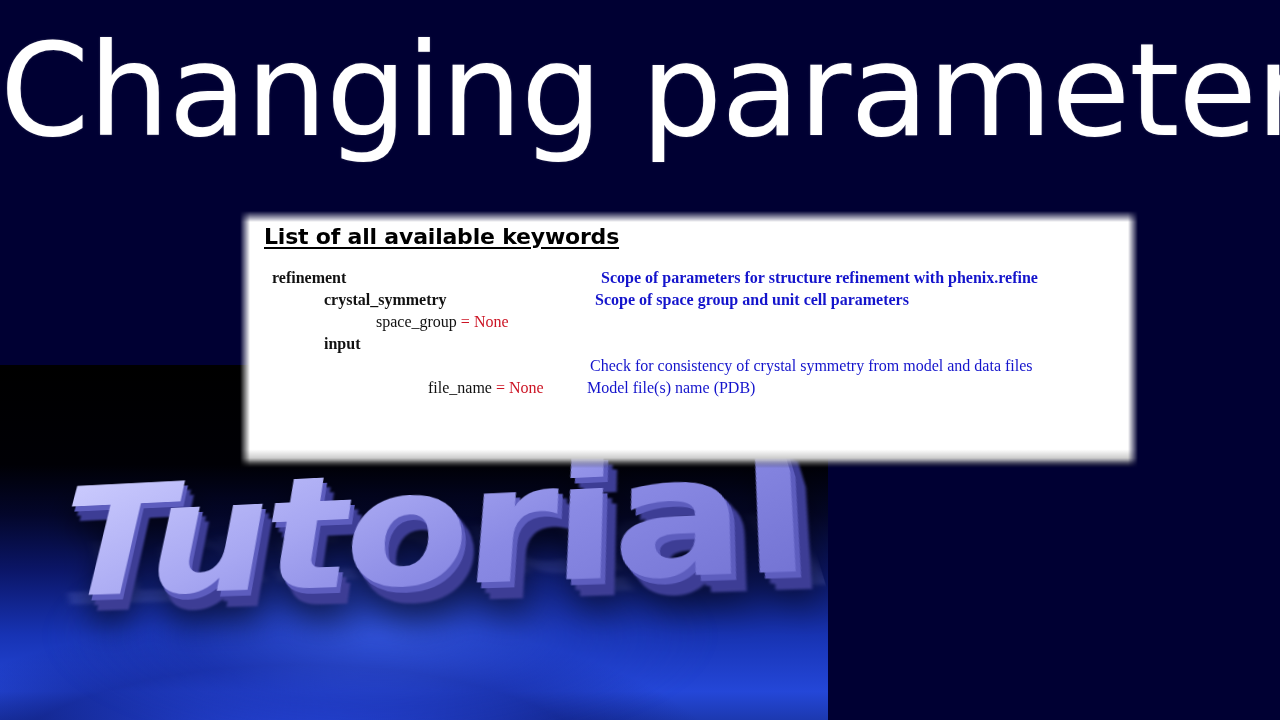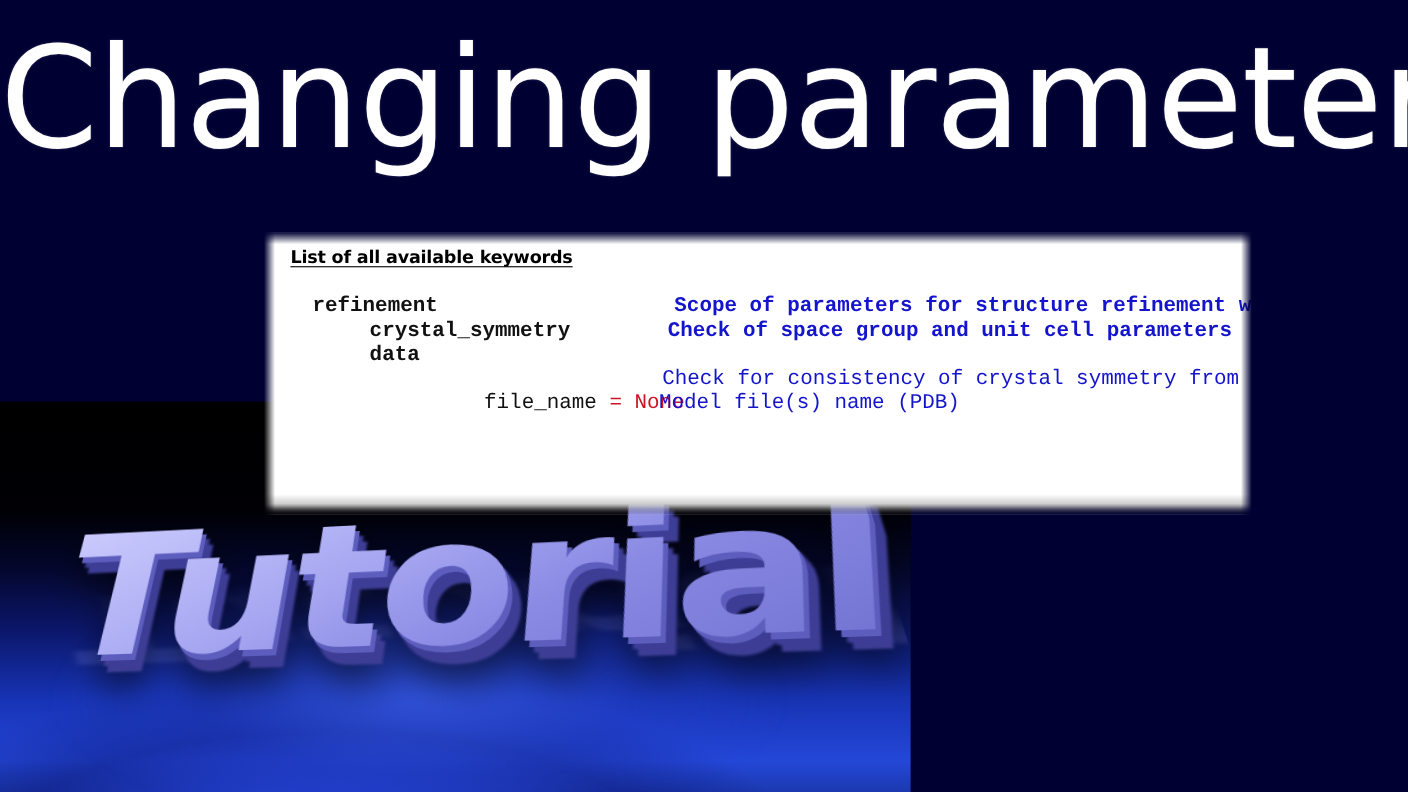--- a/index.html
+++ b/index.html
@@ -146,36 +146,36 @@
       linear-gradient(to bottom, rgba(0,0,0,0) 0px, #000 11px, #000 calc(100% - 10px), rgba(0,0,0,0) 100%),
       linear-gradient(to right,  rgba(0,0,0,0) 0px, #000 10px, #000 calc(100% - 10px), rgba(0,0,0,0) 100%);
     mask-composite: intersect;
   }
 
   #panel-heading {
     position: absolute;
     left: 24px;
     top: 13px;
     font-family: "DejaVu Sans", sans-serif;
-    font-size: 16px;
+    font-size: 22px;
     font-weight: 700;
     color: #000000;
     text-decoration: underline;
     text-underline-offset: 3px;
     white-space: nowrap;
     letter-spacing: -0.2px;
   }
 
   #keyword-listing {
     position: absolute;
-    left: 16px;
+    left: 4px;
     top: 56px;
     width: 898px;
-    font-family: Liberation Mono, monospace;
-    font-size: 19px;
+    font-family: Liberation Serif, serif;
+    font-size: 16px;
     line-height: 22px;
     color: #111111;
   }
 
   .kw-row {
     position: relative;
     height: 22px;
     white-space: pre;
   }
   .kw-left {
@@ -227,22 +227,23 @@
     <div id="tutorial-glow"></div>
     <div id="tutorial-reflection">Tutorial</div>
     <div id="tutorial-word">Tutorial</div>
   </div>
 
   <div id="keyword-panel">
     <div id="panel-heading">List of all available keywords</div>
 
     <div id="keyword-listing">
         <div class="kw-row"><div class="kw-left ind0"><span class="kw-name">refinement</span></div><div class="kw-right" style="left: 357px;">Scope of parameters for structure refinement with phenix.refine</div></div>
-        <div class="kw-row"><div class="kw-left ind1"><span class="kw-name">crystal_symmetry</span></div><div class="kw-right" style="left: 351px;">Check of space group and unit cell parameters</div></div>
-        <div class="kw-row"><div class="kw-left ind1"><span class="kw-name">data</span></div></div>
+        <div class="kw-row"><div class="kw-left ind1"><span class="kw-name">crystal_symmetry</span></div><div class="kw-right" style="left: 351px;">Scope of space group and unit cell parameters</div></div>
+        <div class="kw-row"><div class="kw-left ind2"><span class="kw-leaf">space_group</span><span class="kw-eq"> = </span><span class="kw-val">None</span></div></div>
+        <div class="kw-row"><div class="kw-left ind1"><span class="kw-name">input</span></div></div>
         <div class="kw-row"><div class="kw-right plain" style="left: 346px;">Check for consistency of crystal symmetry from model and data files</div></div>
         <div class="kw-row"><div class="kw-left ind3"><span class="kw-leaf">file_name</span><span class="kw-eq"> = </span><span class="kw-val">None</span></div><div class="kw-right plain" style="left: 343px;">Model file(s) name (PDB)</div></div>
       </div>
 
     <div id="panel-fade"></div>
   </div>
 
 </div>
 
 </body></html>

